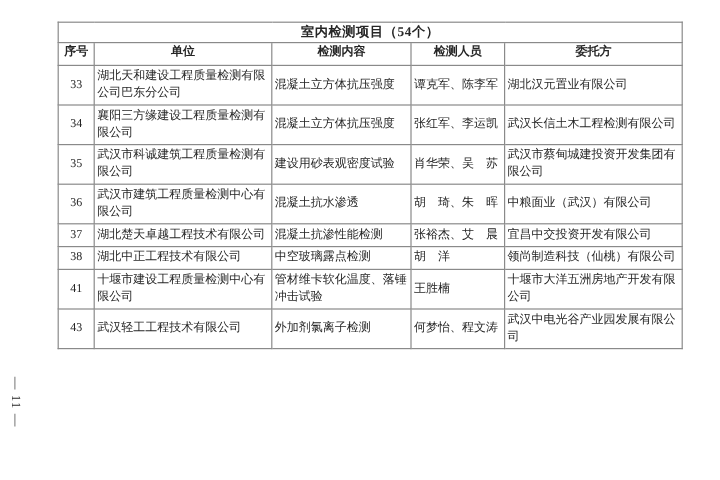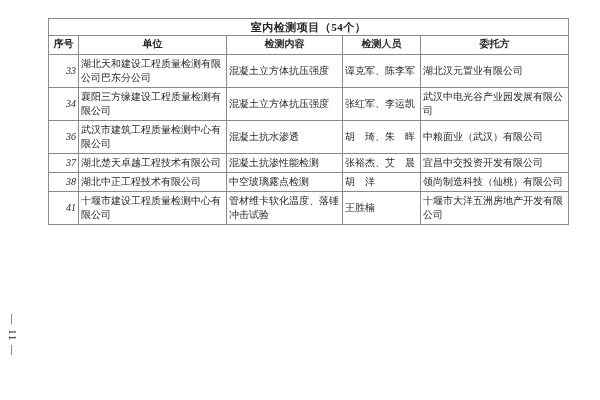--- a/index.html
+++ b/index.html
@@ -64,21 +64,21 @@
     line-height: 14px;
     padding: 1px 12px;
     letter-spacing: 0.5px;
   }
   .header-row th {
     font-weight: bold;
     text-align: center;
     height: 19px;
     font-family: Liberation Mono, monospace;
   }
-  td.cell-no { text-align: right; font-style: italic; }
+  td.cell-no { text-align: center; }
   td.cell-unit, td.cell-content, td.cell-personnel, td.cell-client {
     text-align: left;
   }
 </style>
 </head>
 <body>
 
 <div class="sheet">
 
   <div class="page-number">— 11 —</div>
@@ -110,21 +110,28 @@
         <td class="cell-unit">湖北天和建设工程质量检测有限公司巴东分公司</td>
         <td class="cell-content">混凝土立方体抗压强度</td>
         <td class="cell-personnel">谭克军、陈李军</td>
         <td class="cell-client">湖北汉元置业有限公司</td>
       </tr>
         <tr>
         <td class="cell-no">34</td>
         <td class="cell-unit">襄阳三方缘建设工程质量检测有限公司</td>
         <td class="cell-content">混凝土立方体抗压强度</td>
         <td class="cell-personnel">张红军、李运凯</td>
-        <td class="cell-client">武汉中电光谷产业园发展有限公司</td>
+        <td class="cell-client">武汉长信土木工程检测有限公司</td>
+      </tr>
+        <tr>
+        <td class="cell-no">35</td>
+        <td class="cell-unit">武汉市科诚建筑工程质量检测有限公司</td>
+        <td class="cell-content">建设用砂表观密度试验</td>
+        <td class="cell-personnel">肖华荣、吴　苏</td>
+        <td class="cell-client">武汉市蔡甸城建投资开发集团有限公司</td>
       </tr>
         <tr>
         <td class="cell-no">36</td>
         <td class="cell-unit">武汉市建筑工程质量检测中心有限公司</td>
         <td class="cell-content">混凝土抗水渗透</td>
         <td class="cell-personnel">胡　琦、朱　晖</td>
         <td class="cell-client">中粮面业（武汉）有限公司</td>
       </tr>
         <tr>
         <td class="cell-no">37</td>
@@ -140,16 +147,23 @@
         <td class="cell-personnel">胡　洋</td>
         <td class="cell-client">领尚制造科技（仙桃）有限公司</td>
       </tr>
         <tr>
         <td class="cell-no">41</td>
         <td class="cell-unit">十堰市建设工程质量检测中心有限公司</td>
         <td class="cell-content">管材维卡软化温度、落锤冲击试验</td>
         <td class="cell-personnel">王胜楠</td>
         <td class="cell-client">十堰市大洋五洲房地产开发有限公司</td>
       </tr>
+        <tr>
+        <td class="cell-no">43</td>
+        <td class="cell-unit">武汉轻工工程技术有限公司</td>
+        <td class="cell-content">外加剂氯离子检测</td>
+        <td class="cell-personnel">何梦怡、程文涛</td>
+        <td class="cell-client">武汉中电光谷产业园发展有限公司</td>
+      </tr>
       </tbody>
   </table>
 
 </div>
 
 </body></html>

